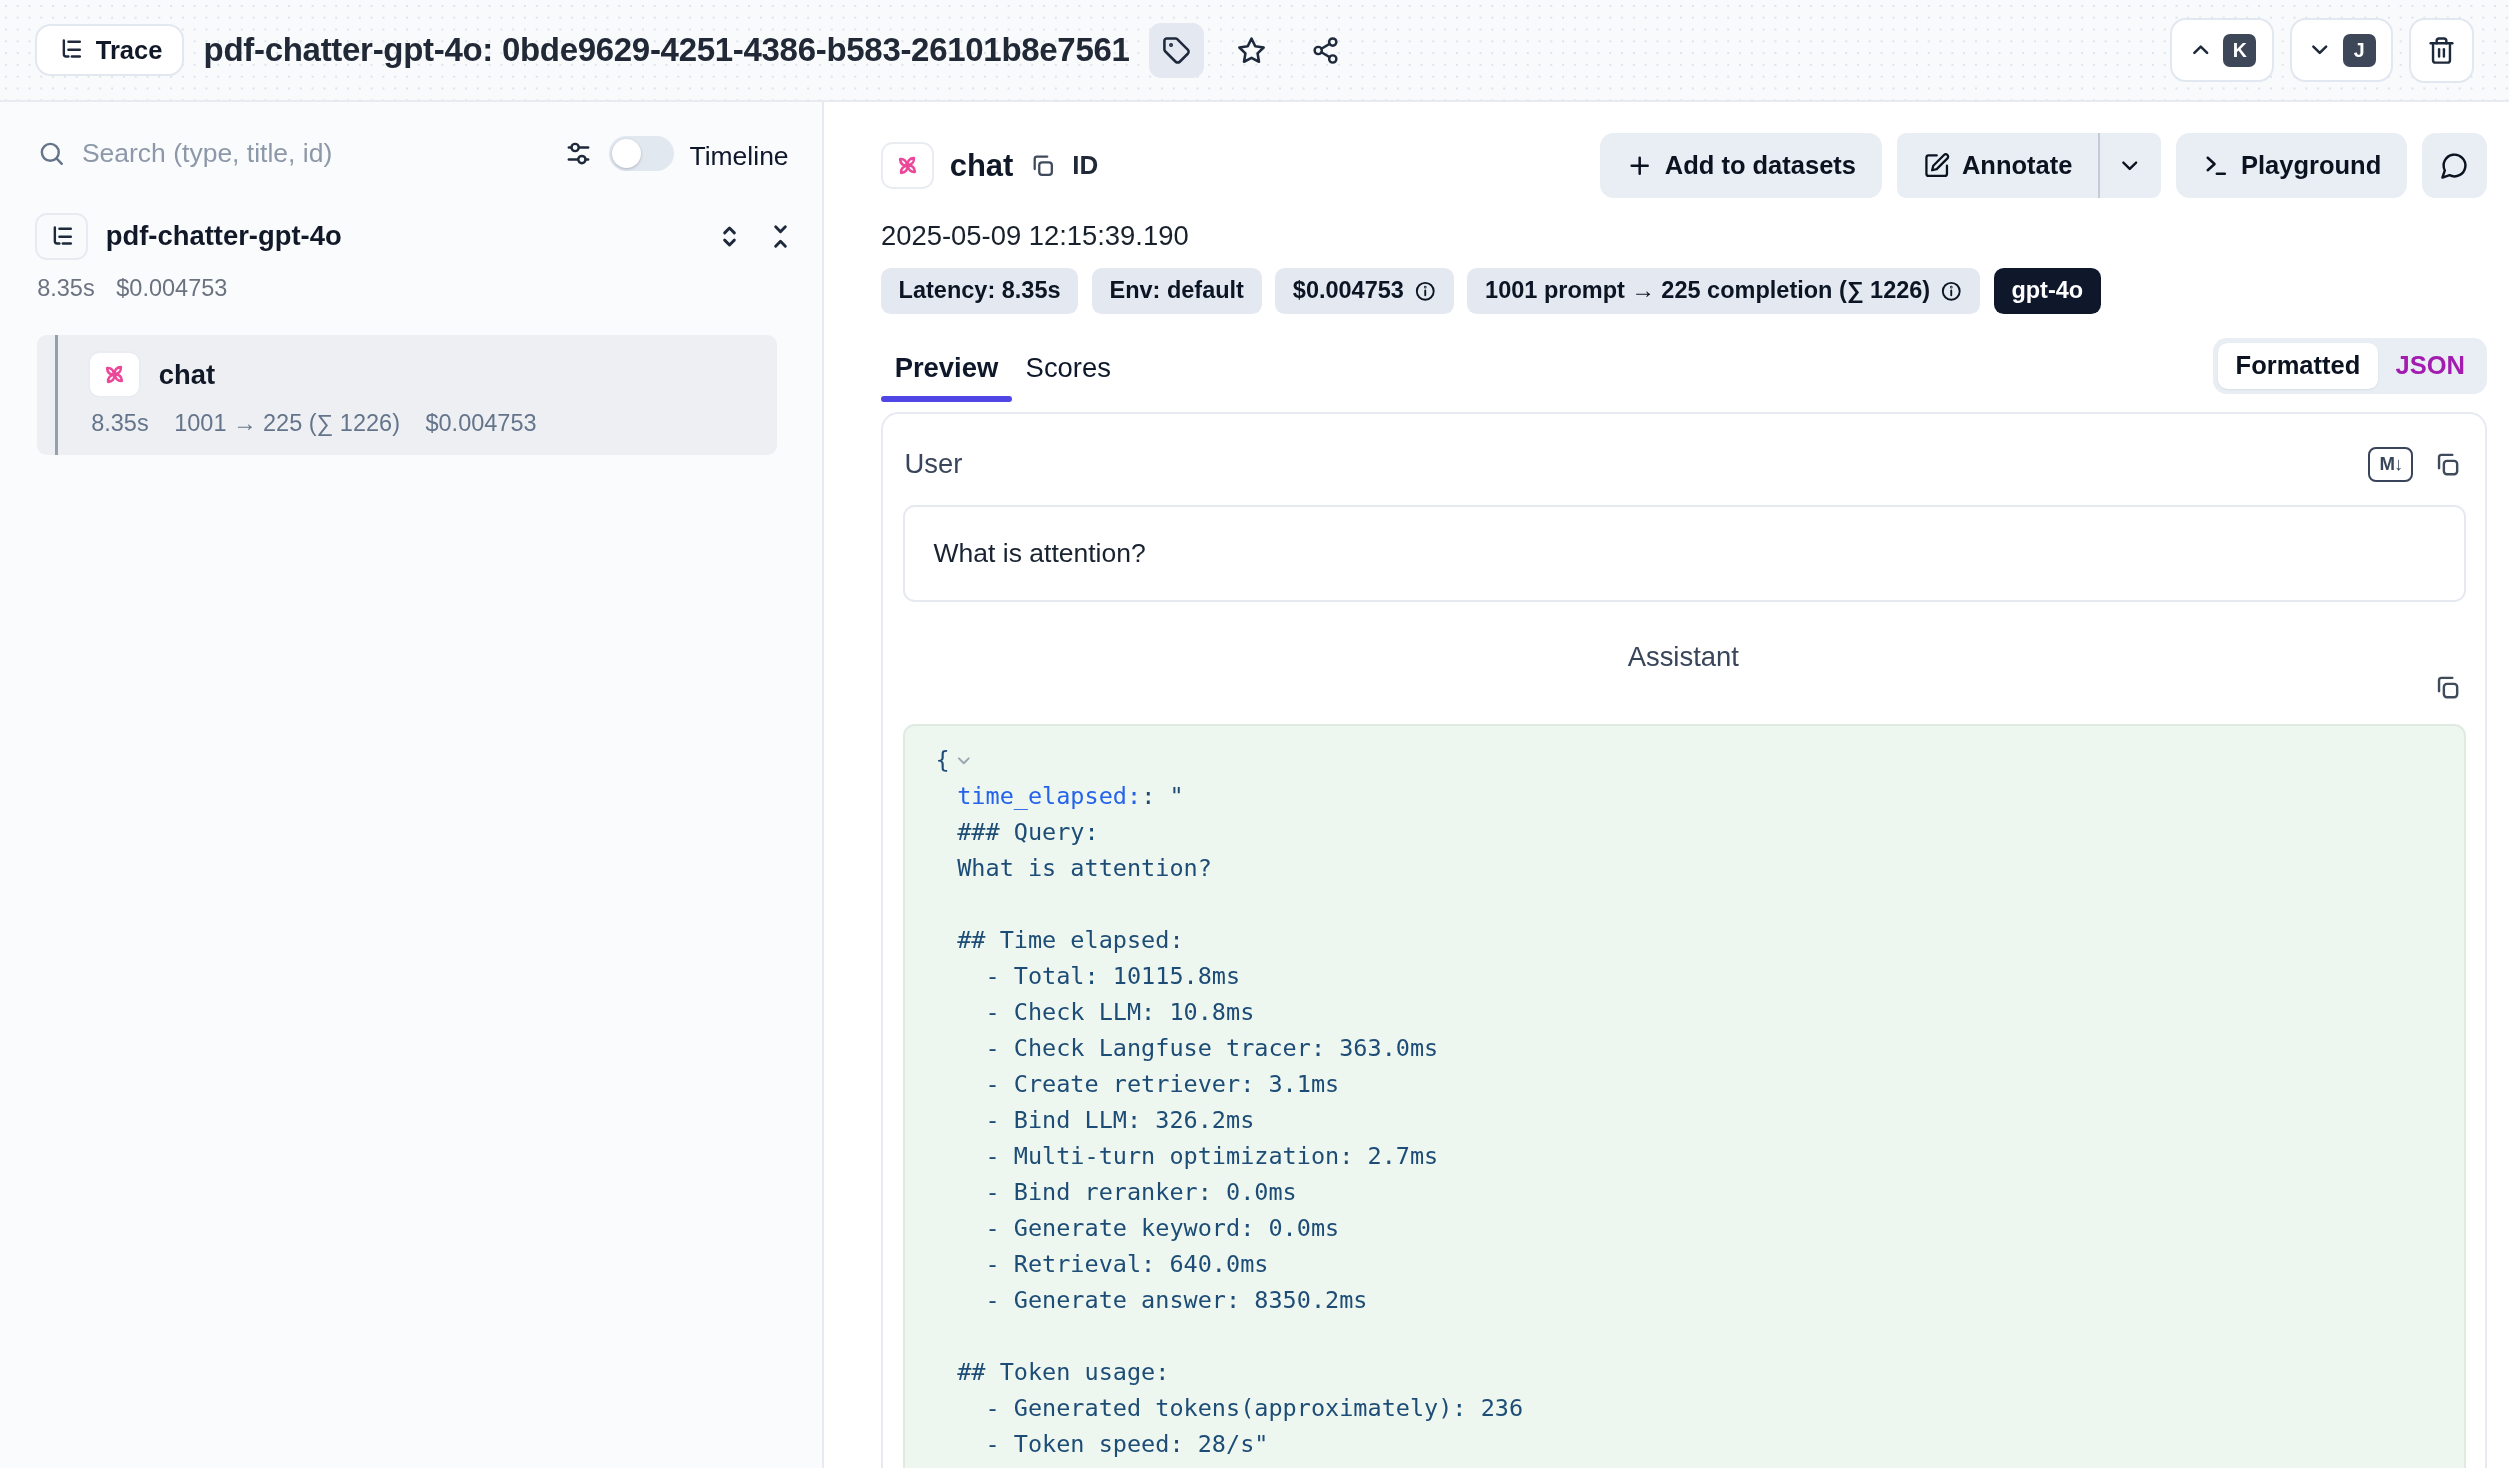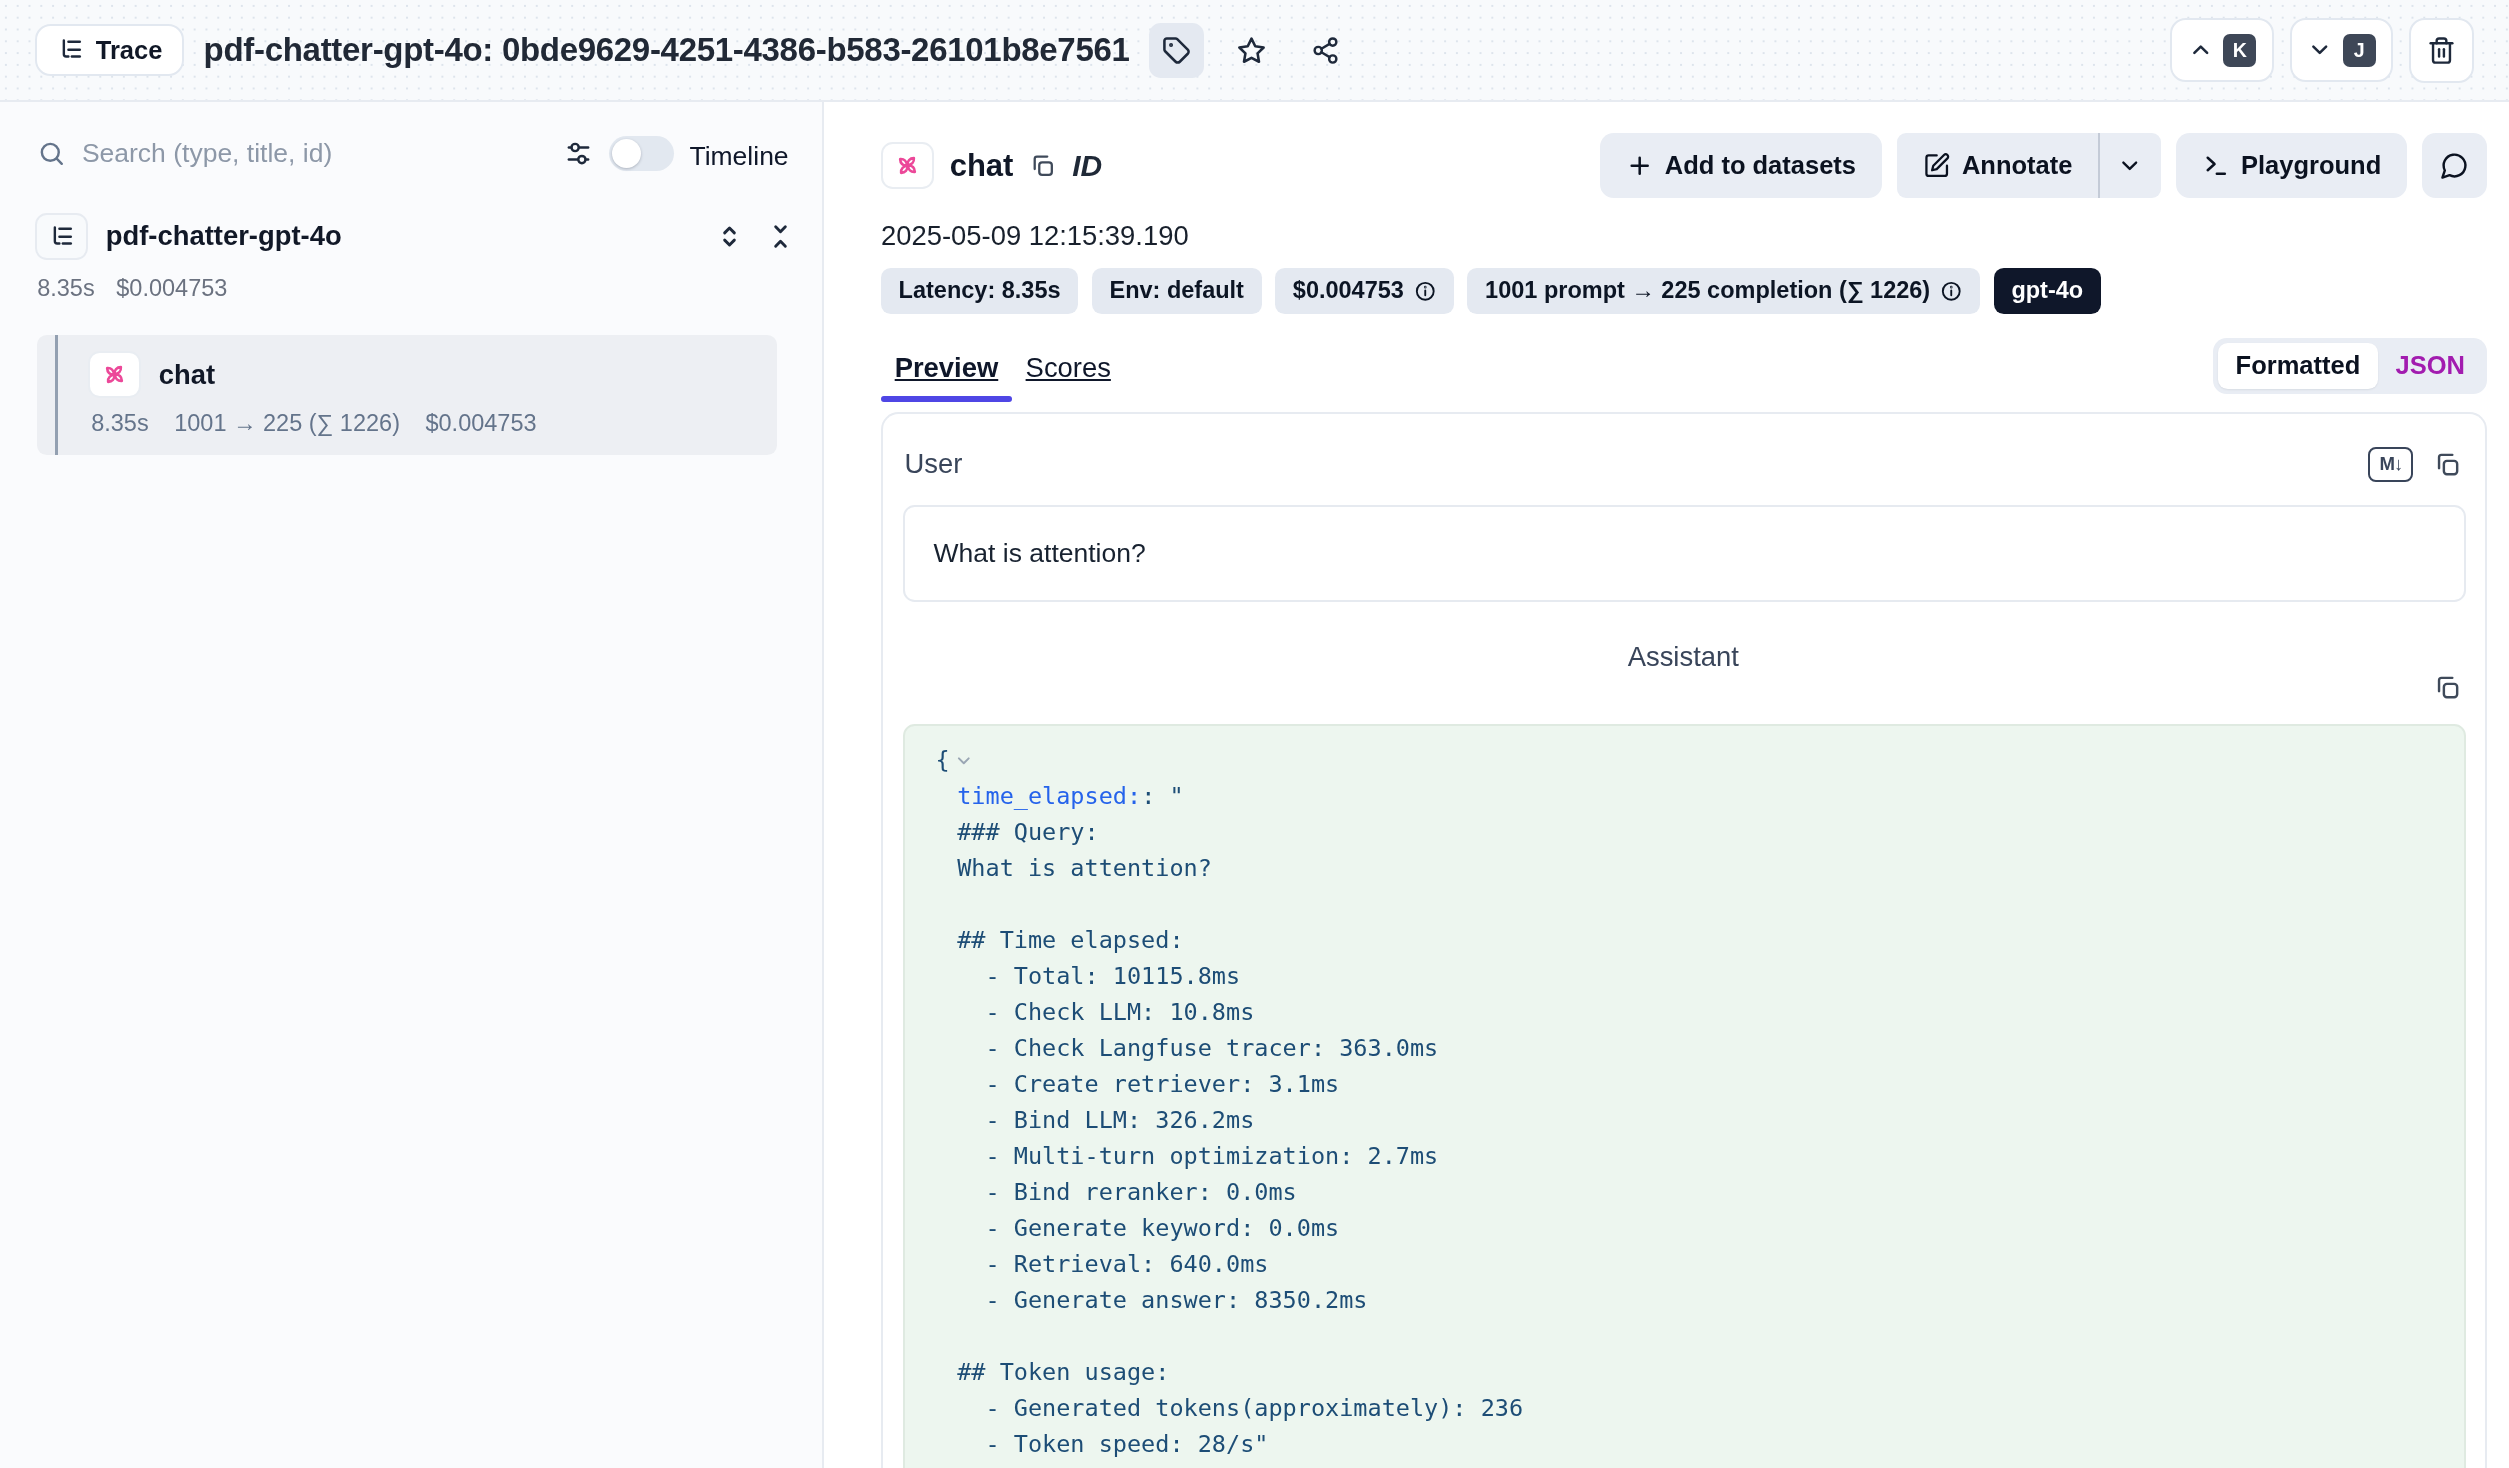--- a/index.html
+++ b/index.html
@@ -82,21 +82,21 @@
     display:flex; align-items:center; justify-content:center; flex:0 0 auto;
   }
   .child-name { font-size:27.4px; font-weight:600; color:#111827; }
   .child-metrics { display:flex; gap:25.5px; margin:11.8px 0 0 54px; font-size:23.5px; color:#64748b; }
 
   
   .main { flex:1; min-width:0; display:flex; flex-direction:column; padding:29px 21.6px 0 37px; background:#fff; }
   .obs-header { display:flex; align-items:center; gap:15.7px; height:69px; }
   .obs-title { font-size:31px; font-weight:600; color:#111827; }
   .copy-icon { color:#3f4a5a; display:flex; cursor:pointer; }
-  .id-label { font-size:30px; font-weight:600; color:#1f2937; cursor:pointer;font-style:italic; }
+  .id-label { font-size:26px; font-weight:600; color:#1f2937; cursor:pointer; }
   .obs-actions { margin-left:auto; display:flex; align-items:center; gap:15.7px; }
   .act-btn {
     display:flex; align-items:center; gap:11.8px; background:#e9edf4; border:none; cursor:pointer;
     border-radius:13.7px; height:65px; padding:0 25.5px; font-size:25.5px; font-weight:600;
     color:#0b1220; font-family:inherit;
   }
   .combo { display:flex; align-items:stretch; background:#e9edf4; border-radius:9px;justify-content:center; }
   .combo .act-btn { border-radius:13.7px 0 0 13.7px; }
   .combo-divider { width:2px; background:rgba(100,116,139,.28); margin:0; }
   .combo-chevron { display:flex; align-items:center; padding:0 17.6px; color:#0b1220; cursor:pointer; border-radius:0 13.7px 13.7px 0; }
@@ -106,21 +106,21 @@
 
   .badges-row { margin-top:16px; display:flex; align-items:center; gap:13.7px; }
   .badge {
     display:flex; align-items:center; gap:9.8px; background:#e4e9f1; border-radius:9.8px;
     padding:9.8px 17.6px; font-size:23.5px; font-weight:600; color:#0c1524; white-space:nowrap;
   }
   .badge.dark { background:#0f172a; color:#fff; }
   .info-icon { display:flex; color:#0c1524; cursor:pointer; }
 
   .tabs-row { margin-top:23.5px; display:flex; align-items:flex-end; }
-  .tab { font-size:27.4px; color:#0f172a; padding:0 13.7px 17.6px 13.7px; position:relative; cursor:pointer;text-decoration:underline; }
+  .tab { font-size:27.4px; color:#0f172a; padding:0 13.7px 17.6px 13.7px; position:relative; cursor:pointer; }
   .tab.active { font-weight:600; }
   .tab.active::after {
     content:""; position:absolute; left:0; right:0; bottom:0; height:5.9px;
     background:#4f46e5; border-radius:2.9px;
   }
   .format-toggle {
     margin-left:auto; margin-bottom:7.8px; background:#e9edf4; border-radius:13.7px;
     padding:4.9px; display:flex; align-items:center;
   }
   .seg { font-size:25.5px; font-weight:600; padding:8.8px 17.6px; border-radius:9.8px; cursor:pointer; }

